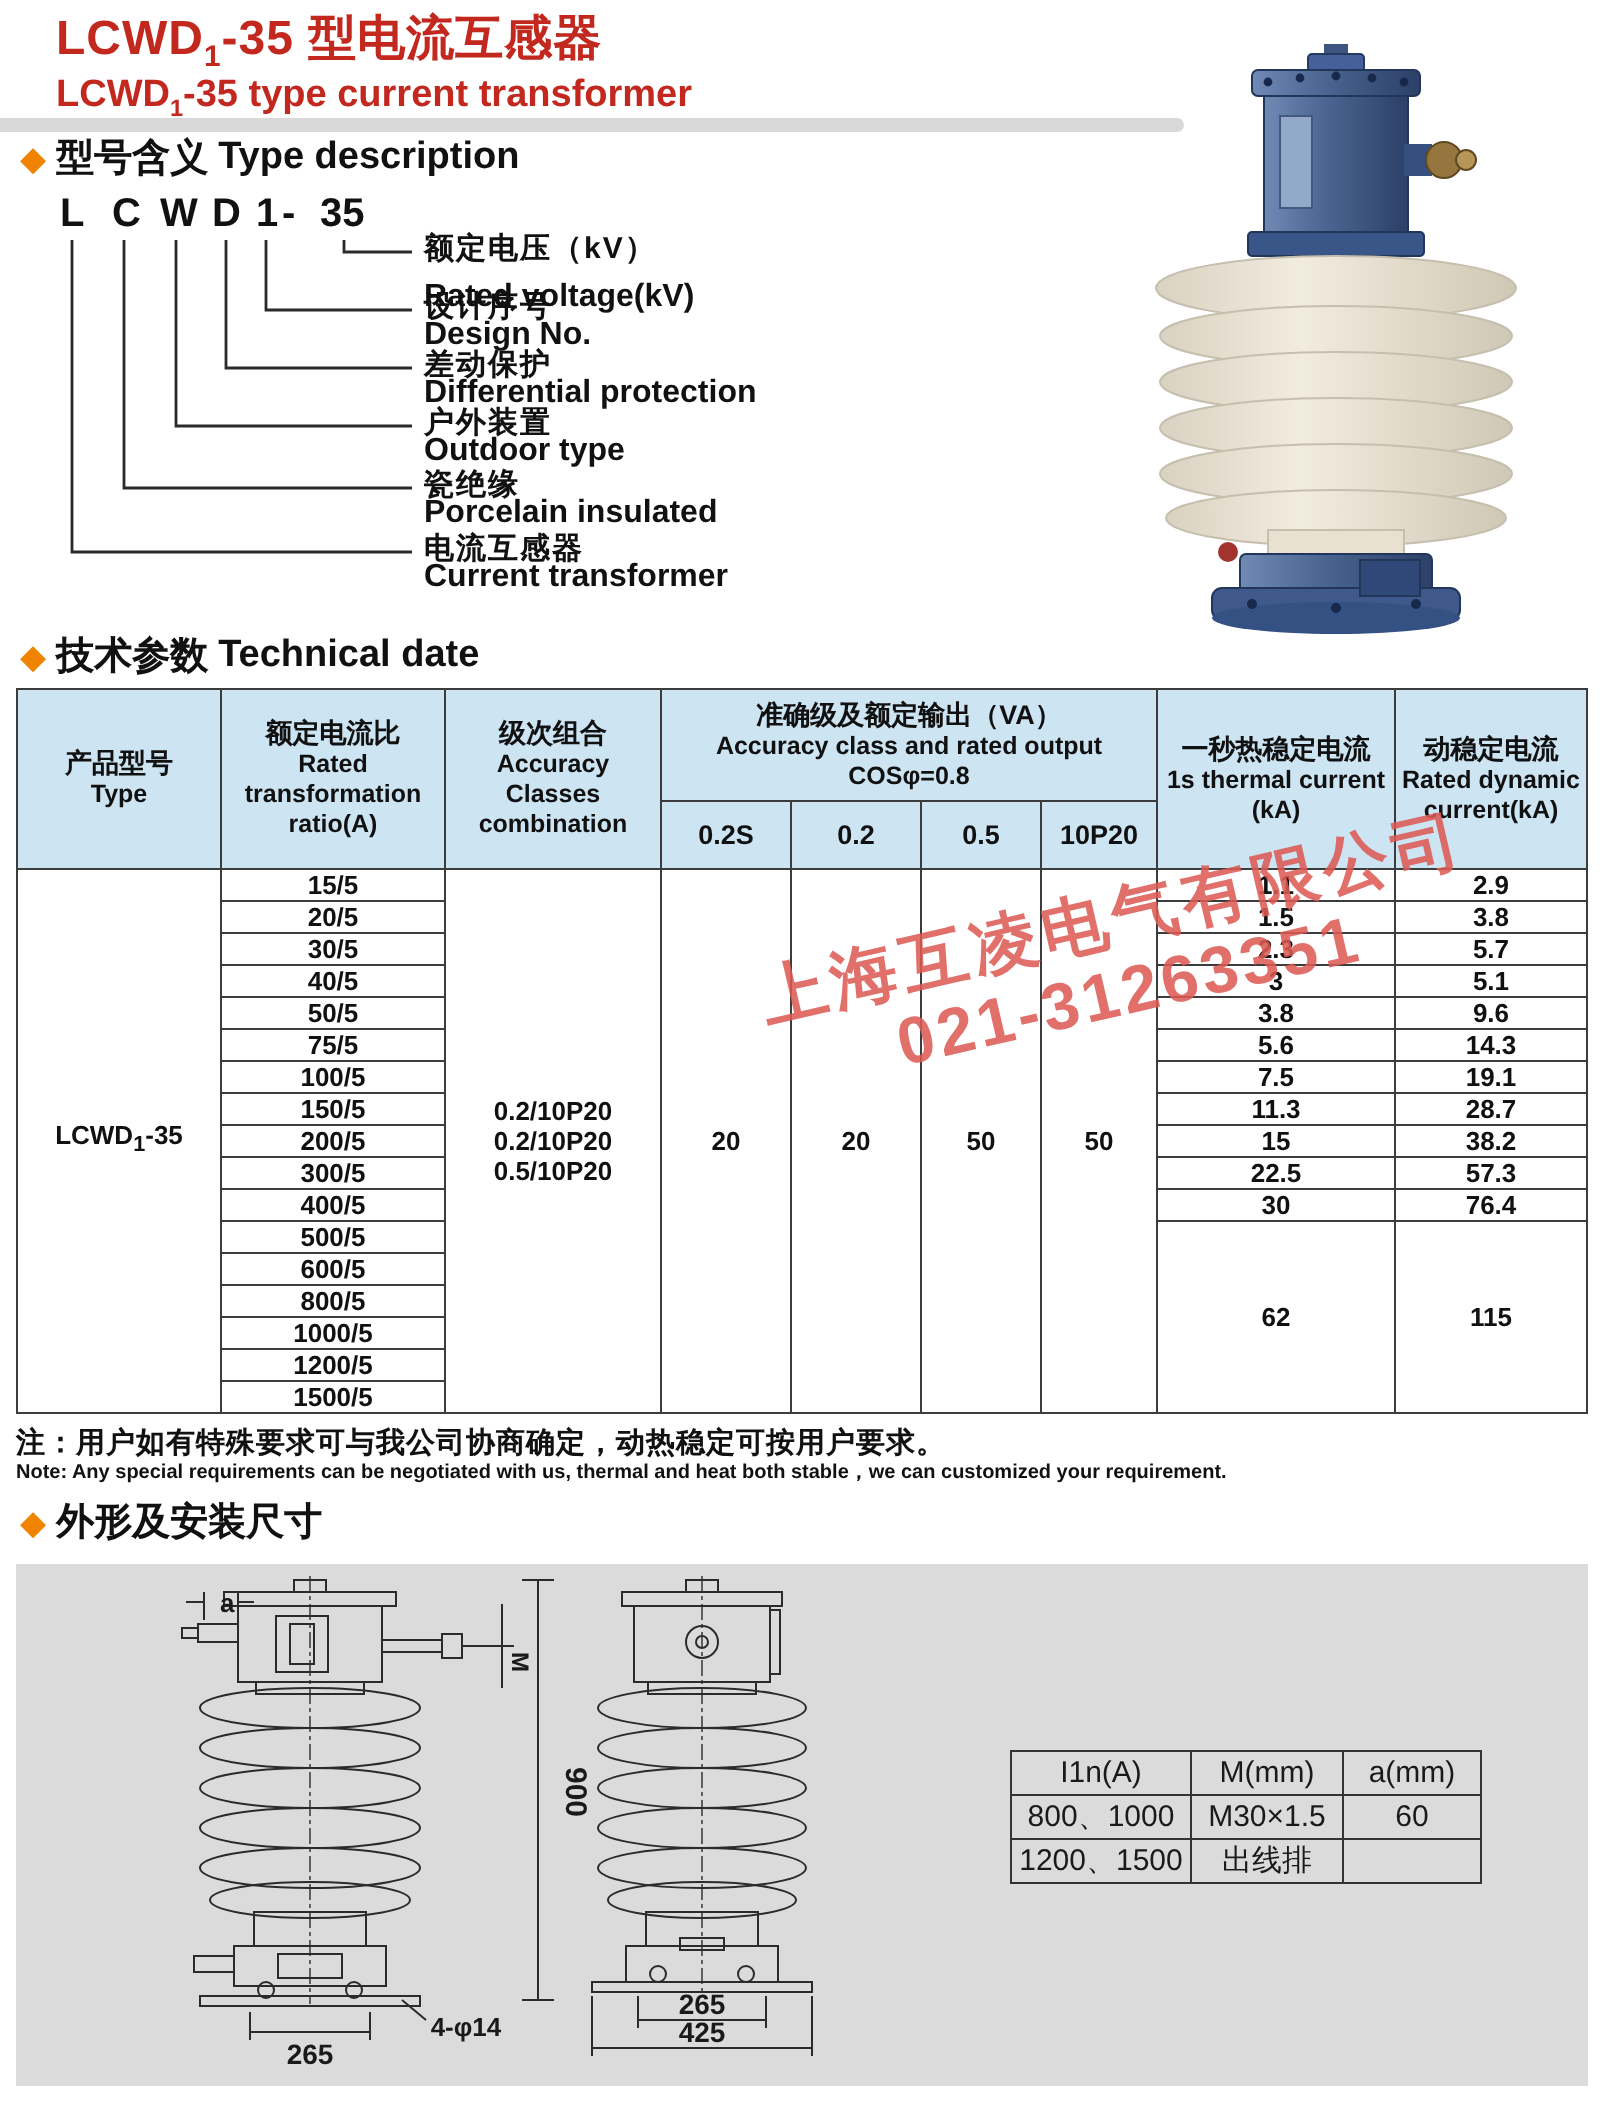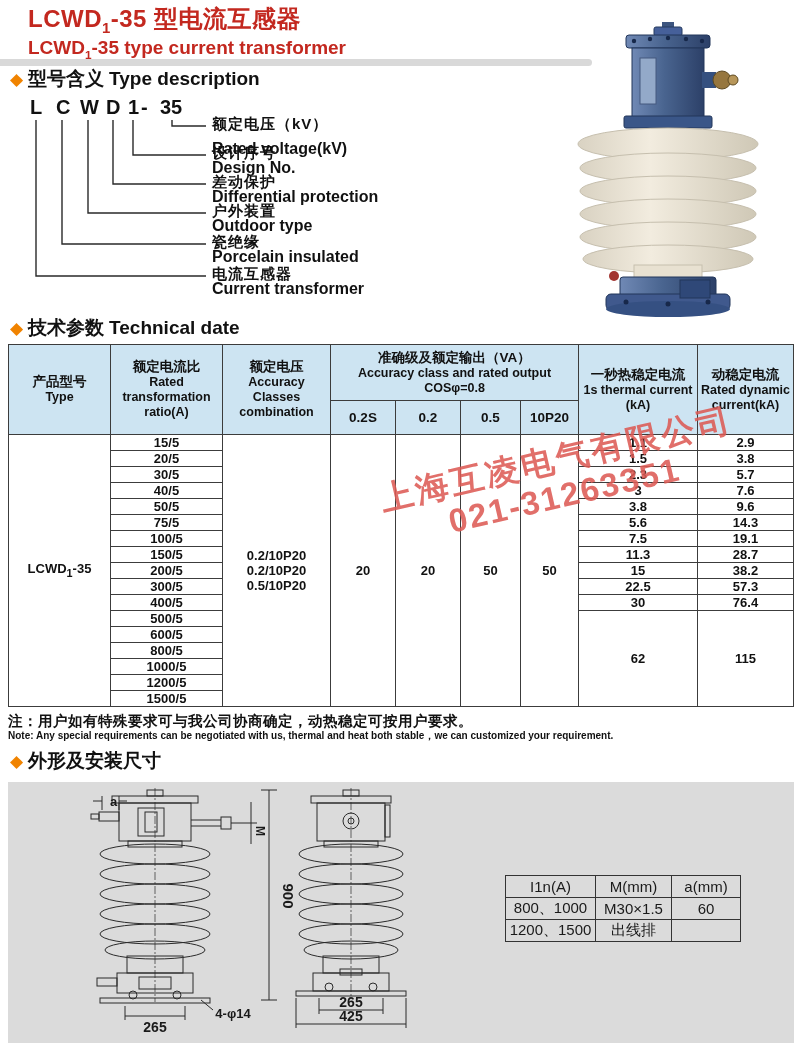--- a/index.html
+++ b/index.html
@@ -178,21 +178,21 @@
     <tr style="height:56px;">
       <td rowspan="2">
         <span class="hz">产品型号</span>
         <span class="he">Type</span>
       </td>
       <td rowspan="2">
         <span class="hz">额定电流比</span>
         <span class="he">Rated transformation ratio(A)</span>
       </td>
       <td rowspan="2">
-        <span class="hz">额定电压</span>
+        <span class="hz">级次组合</span>
         <span class="he">Accuracy Classes combination</span>
       </td>
       <td colspan="4">
         <span class="hz">准确级及额定输出（VA）</span>
         <span class="he">Accuracy class and rated output</span>
         <span class="he">COSφ=0.8</span>
       </td>
       <td rowspan="2">
         <span class="hz">一秒热稳定电流</span>
         <span class="he">1s thermal current</span>
@@ -241,21 +241,21 @@
         <td>3.8</td>
       </tr>
     <tr>
         <td>30/5</td>
         <td>2.3</td>
         <td>5.7</td>
       </tr>
     <tr>
         <td>40/5</td>
         <td>3</td>
-        <td>7.6</td>
+        <td>5.1</td>
       </tr>
     <tr>
         <td>50/5</td>
         <td>3.8</td>
         <td>9.6</td>
       </tr>
     <tr>
         <td>75/5</td>
         <td>5.6</td>
         <td>14.3</td>

